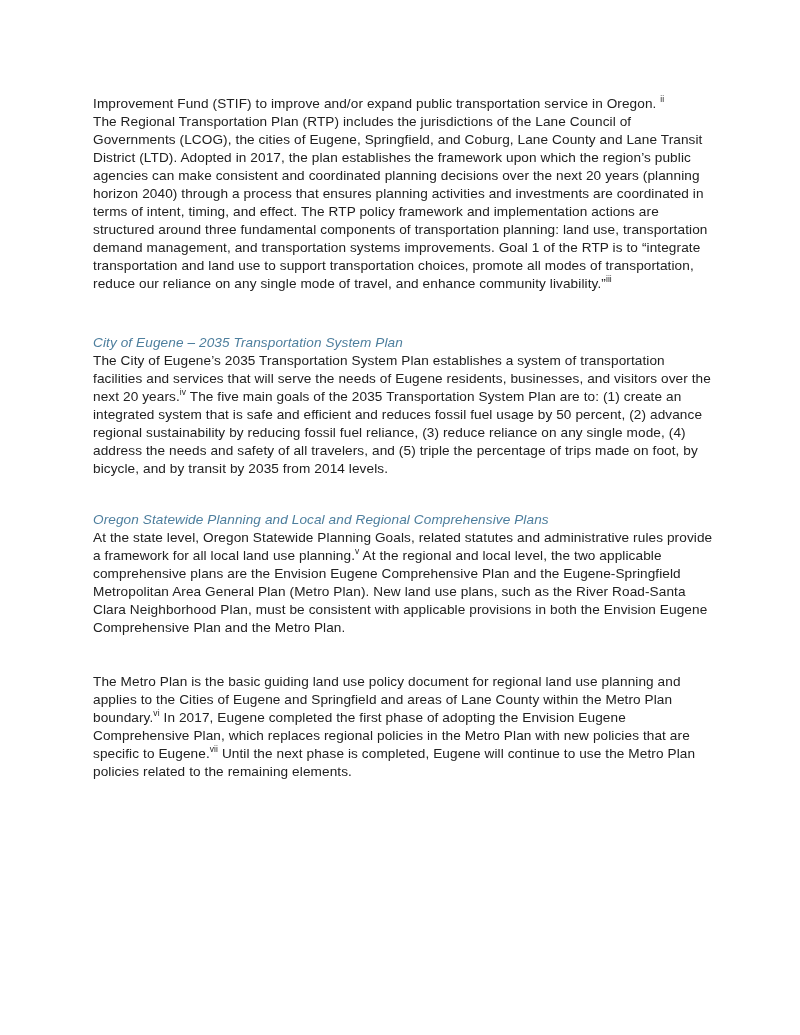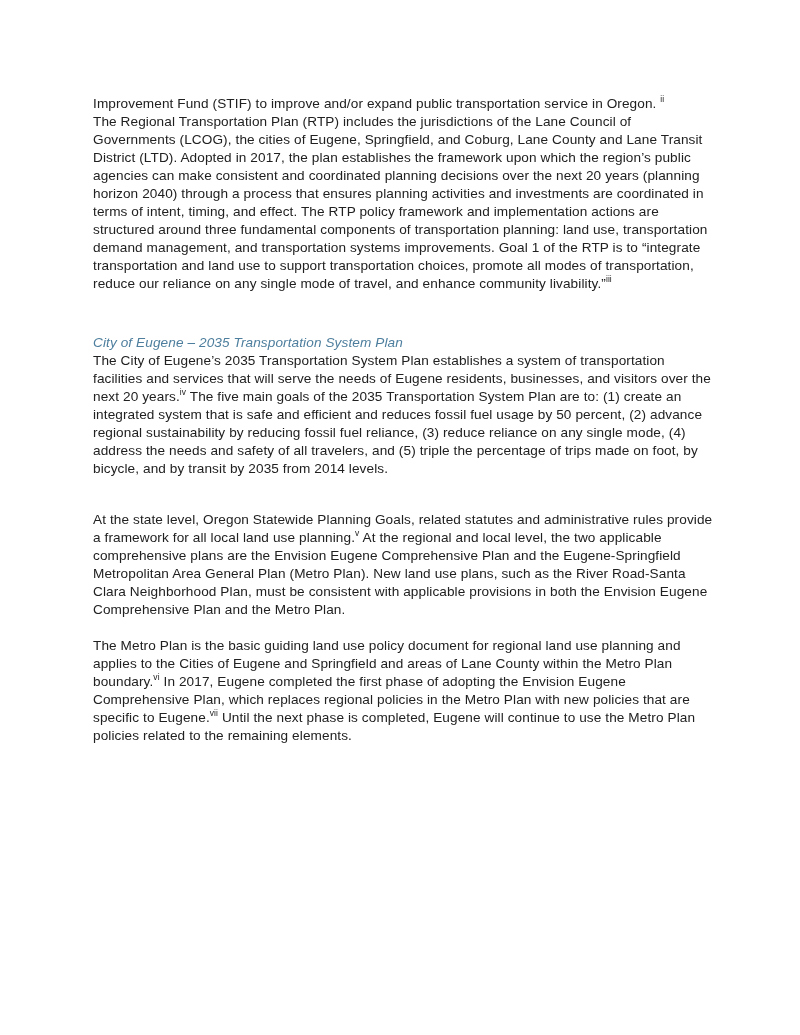--- a/index.html
+++ b/index.html
@@ -20,21 +20,21 @@
     font-size: 13.6px;
     line-height: 18px;
     letter-spacing: 0.1px;
     text-align: left;
   }
   p.body-paragraph { margin: 0; }
   .intro { margin-bottom: 23px; }
   .section { margin-top: 0; }
   .section-2 { margin-top: 41px; }
   .section-3 { margin-top: 33px; }
-  .section .body-paragraph + .body-paragraph { margin-top: 18px; }
+  .section .body-paragraph + .body-paragraph { margin-top: 36px; }
   .section-heading {
     margin: 0;
     font-size: 13.6px;
     line-height: 18px;
     font-weight: normal;
     font-style: italic;
     color: var(--heading, #4d7e9d);
   }
   sup {
     font-size: 0.62em;
@@ -80,20 +80,21 @@
     <div class="section section-1">
       <p class="body-paragraph"><span>The Regional Transportation Plan (RTP) includes the jurisdictions of the Lane Council of Governments (LCOG), the cities of Eugene, Springfield, and Coburg, Lane County and Lane Transit District (LTD). Adopted in 2017, the plan establishes the framework upon which the region’s public agencies can make consistent and coordinated planning decisions over the next 20 years (planning horizon 2040) through a process that ensures planning activities and investments are coordinated in terms of intent, timing, and effect. The RTP policy framework and implementation actions are structured around three fundamental components of transportation planning: land use, transportation demand management, and transportation systems improvements. Goal 1 of the RTP is to “integrate transportation and land use to support transportation choices, promote all modes of transportation, reduce our reliance on any single mode of travel, and enhance community livability.”</span><sup>iii</sup></p>
     </div>
 
     <div class="section section-2">
       <h2 class="section-heading">City of Eugene – 2035 Transportation System Plan</h2>
       <p class="body-paragraph"><span>The City of Eugene’s 2035 Transportation System Plan establishes a system of transportation facilities and services that will serve the needs of Eugene residents, businesses, and visitors over the next 20 years.</span><sup>iv</sup><span> The five main goals of the 2035 Transportation System Plan are to: (1) create an integrated system that is safe and efficient and reduces fossil fuel usage by 50 percent, (2) advance regional sustainability by reducing fossil fuel reliance, (3) reduce reliance on any single mode, (4) address the needs and safety of all travelers, and (5) triple the percentage of trips made on foot, by bicycle, and by transit by 2035 from 2014 levels.</span></p>
     </div>
 
     <div class="section section-3">
+      <h2 class="section-heading">Oregon Statewide Planning and Local and Regional Comprehensive Plans</h2>
       <p class="body-paragraph"><span>At the state level, Oregon Statewide Planning Goals, related statutes and administrative rules provide a framework for all local land use planning.</span><sup>v</sup><span> At the regional and local level, the two applicable comprehensive plans are the Envision Eugene Comprehensive Plan and the Eugene-Springfield Metropolitan Area General Plan (Metro Plan). New land use plans, such as the River Road-Santa Clara Neighborhood Plan, must be consistent with applicable provisions in both the Envision Eugene Comprehensive Plan and the Metro Plan.</span></p>
       <p class="body-paragraph"><span>The Metro Plan is the basic guiding land use policy document for regional land use planning and applies to the Cities of Eugene and Springfield and areas of Lane County within the Metro Plan boundary.</span><sup>vi</sup><span> In 2017, Eugene completed the first phase of adopting the Envision Eugene Comprehensive Plan, which replaces regional policies in the Metro Plan with new policies that are specific to Eugene.</span><sup>vii</sup><span> Until the next phase is completed, Eugene will continue to use the Metro Plan policies related to the remaining elements.</span></p>
     </div>
 
   </div>
 
   <div class="footer-bar"></div>
   <div class="footer-row">
     <span class="footer-title">RIVER ROAD CORRIDOR STUDY</span>
     <span class="footer-page">7</span>

